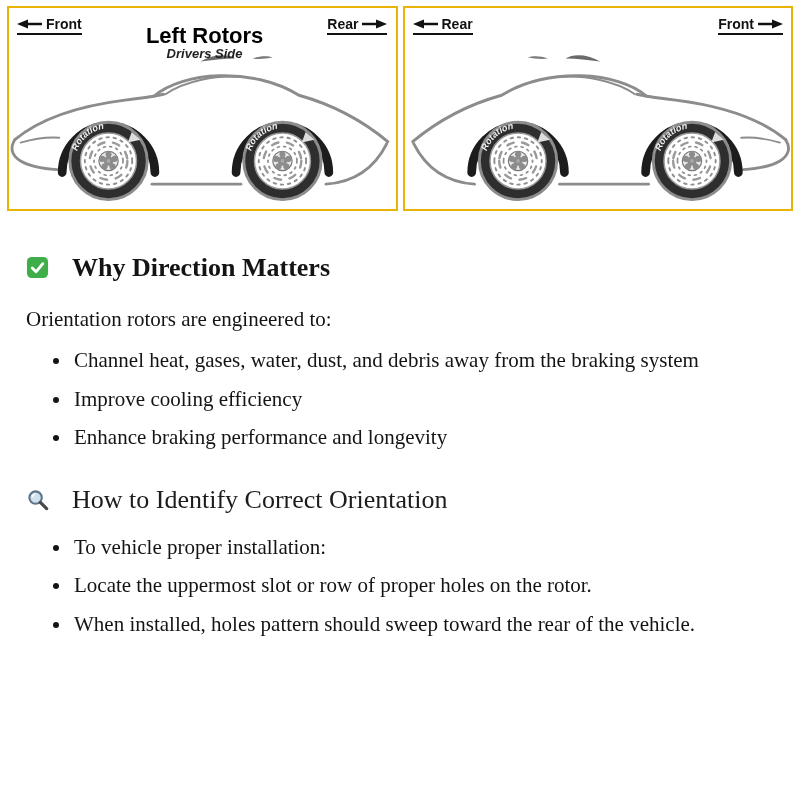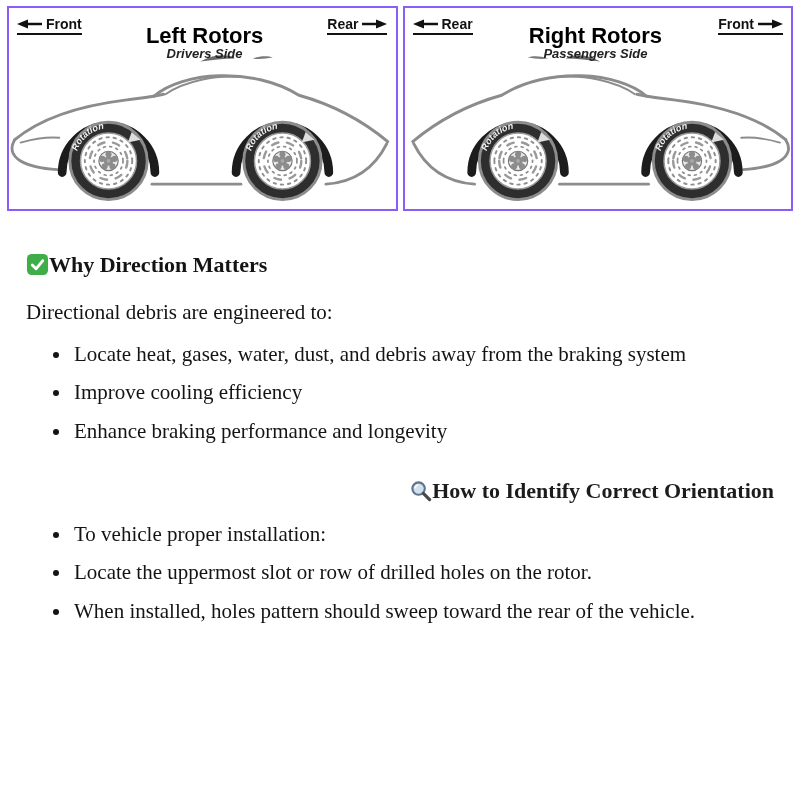--- a/index.html
+++ b/index.html
@@ -16,21 +16,21 @@
   .diagram {
     display: flex;
     gap: 5px;
     padding: 6px 7px 4px 7px;
     box-sizing: border-box;
   }
   .panel {
     position: relative;
     flex: 1;
     height: 201px;
-    border: 2px solid #8b5cf6;
+    border: 2px solid #eab308;
     background: #fff;
     overflow: hidden;
   }
   .panel-header {
     position: absolute;
     top: 3px; left: 0; right: 0;
     display: flex;
     justify-content: space-between;
     align-items: flex-start;
     padding: 2px 8px 0 8px;
@@ -73,26 +73,26 @@
   
   .content {
     padding: 8px 26px 0 26px;
     font-size: 21px;
     line-height: 1.6;
   }
   .intro { margin: 12px 0 18px 0; }
   .section-heading {
     display: flex;
     align-items: center;
-    gap: 0;
-    font-size: 22px;
+    gap: 23px;
+    font-size: 26px;
     margin: 24px 0 10px 0;
   }
   .section-heading.bold { font-weight: bold; }
-  .section-heading.regular { font-weight: bold; color: #1c1c1c; justify-content: flex-end; }
+  .section-heading.regular { font-weight: normal; color: #1c1c1c; }
   .lead { margin: 14px 0 6px 0; }
   ul.bullets {
     margin: 8px 0 18px 0;
     padding-left: 46px;
   }
   ul.bullets li { margin: 5px 0; padding-left: 2px; }
 
   .icon-box { display: inline-flex; width: 23px; height: 23px; flex: 0 0 auto; }
 </style>
 </head>
@@ -173,24 +173,20 @@
 
   <div class="panel">
     <div class="panel-header">
       <span class="dir-label">
         <svg width="26" height="10" viewBox="0 0 26 10">
           <line x1="25" y1="5" x2="9" y2="5" stroke="#111" stroke-width="2.5"></line>
           <polygon points="0,5 11,0.5 11,9.5" fill="#111"></polygon>
         </svg>
         <span>Rear</span>
       </span>
-      <span class="titles">
-        <div class="panel-title">Right Rotors</div>
-        <div class="panel-subtitle">Passengers Side</div>
-      </span>
       <span class="dir-label">
         <span>Front</span>
         <svg width="26" height="10" viewBox="0 0 26 10">
           <line x1="1" y1="5" x2="17" y2="5" stroke="#111" stroke-width="2.5"></line>
           <polygon points="26,5 15,0.5 15,9.5" fill="#111"></polygon>
         </svg>
       </span>
     </div>
     <svg class="car-svg" viewBox="0 0 400 172">
       <g transform="translate(400,0) scale(-1,1)">
@@ -214,38 +210,38 @@
   <div class="section-heading bold">
     <span class="icon-box">
       <svg viewBox="0 0 24 24" width="23" height="23">
         <rect x="1" y="1" width="22" height="22" rx="5" fill="#3fae49"></rect>
         <polyline points="6.5,12.5 10.5,16.5 17.5,8" fill="none" stroke="#ffffff" stroke-width="3" stroke-linecap="round" stroke-linejoin="round"></polyline>
       </svg>
     </span>
     <span>Why Direction Matters</span>
   </div>
 
-  <p class="lead">Directional debris are engineered to:</p>
+  <p class="lead">Orientation rotors are engineered to:</p>
 
   <ul class="bullets">
-    <li>Locate heat, gases, water, dust, and debris away from the braking system</li>
+    <li>Channel heat, gases, water, dust, and debris away from the braking system</li>
     <li>Improve cooling efficiency</li>
     <li>Enhance braking performance and longevity</li>
   </ul>
 
   <div class="section-heading regular">
     <span class="icon-box">
       <svg viewBox="0 0 24 24" width="23" height="23">
         <circle cx="10" cy="10" r="6.5" fill="#cfe0ee" stroke="#5f7487" stroke-width="2.2"></circle>
         <line x1="15" y1="15" x2="21.5" y2="21.5" stroke="#4a4a4a" stroke-width="3.4" stroke-linecap="round"></line>
         <path d="M 6.5 9 A 4.5 4.5 0 0 1 9 6.4" stroke="#ffffff" stroke-width="1.6" fill="none" stroke-linecap="round"></path>
       </svg>
     </span>
     <span>How to Identify Correct Orientation</span>
   </div>
 
   <ul class="bullets">
     <li>To vehicle proper installation:</li>
-    <li>Locate the uppermost slot or row of drilled holes on the rotor.</li>
+    <li>Locate the uppermost slot or row of proper holes on the rotor.</li>
     <li>When installed, holes pattern should sweep toward the rear of the vehicle.</li>
   </ul>
 
 </div>
 
 </body></html>

